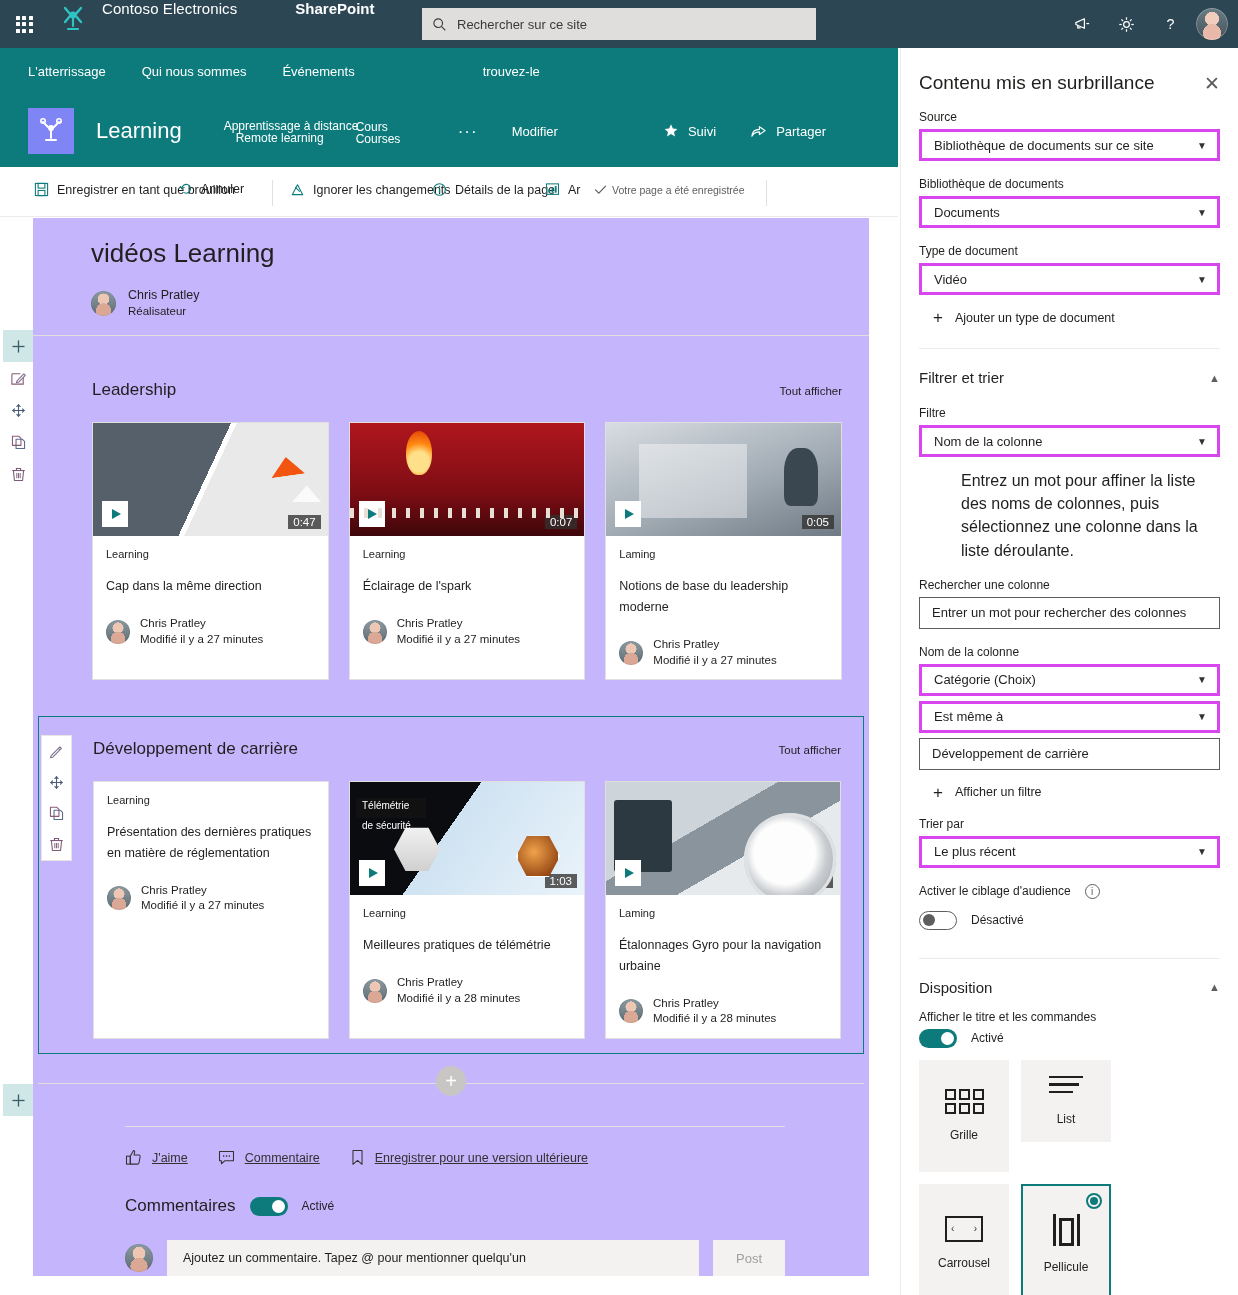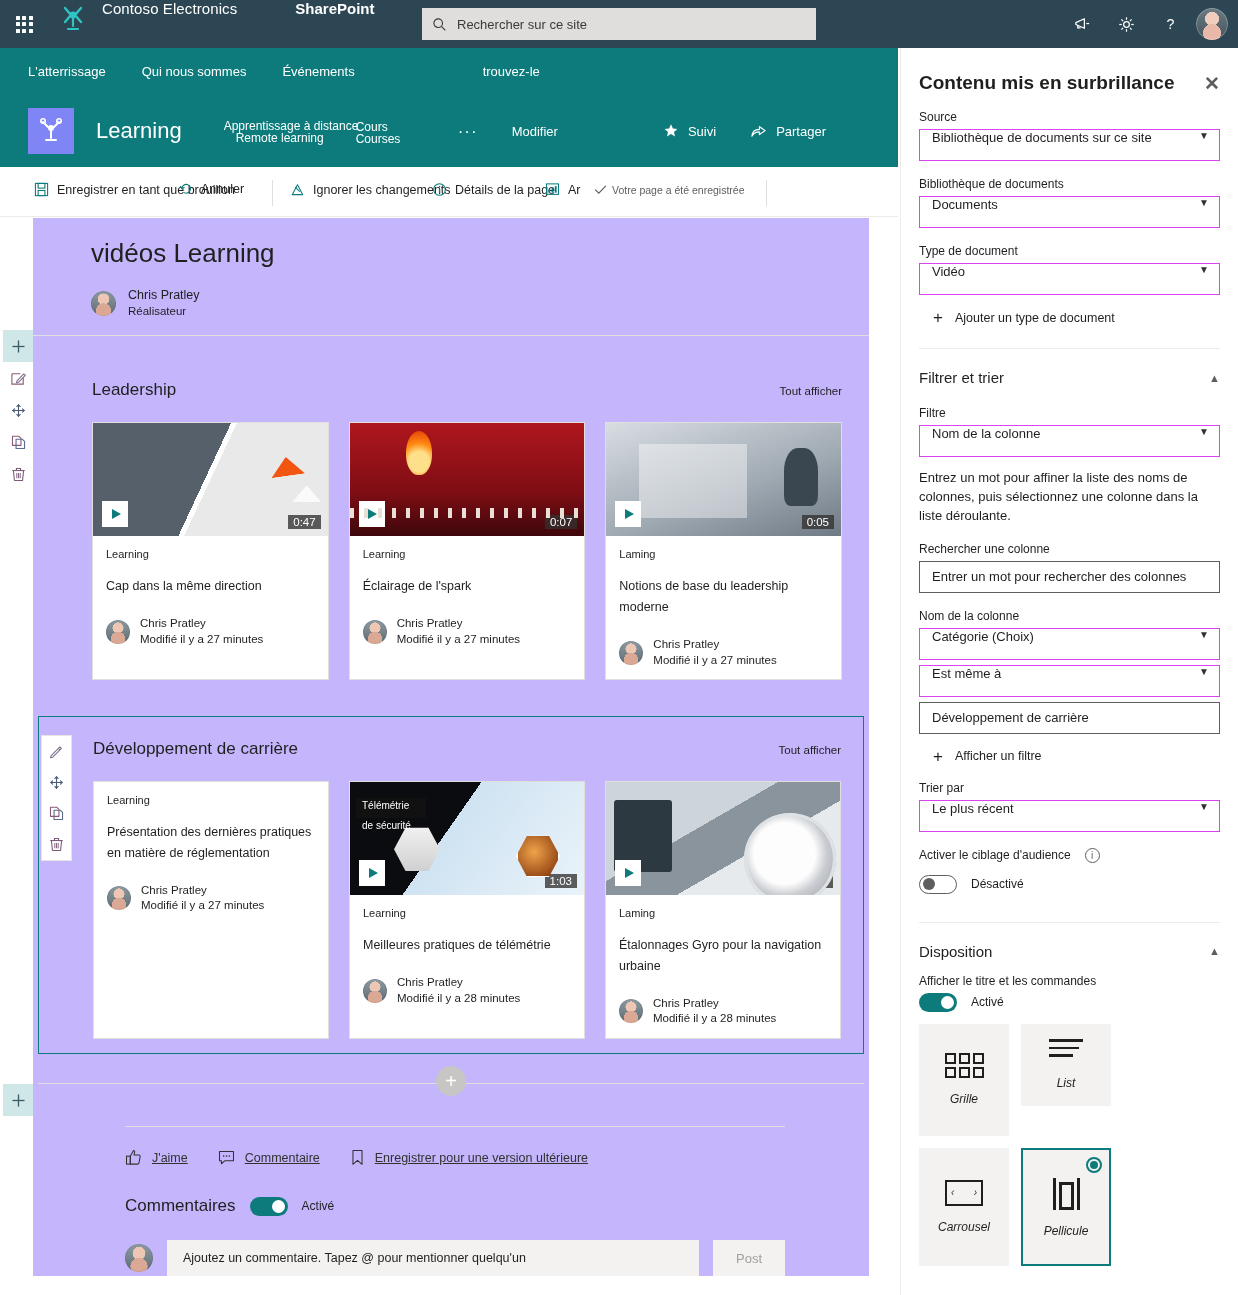--- a/index.html
+++ b/index.html
@@ -180,45 +180,45 @@
   .rail .btn { width:30px; height:32px; display:flex; align-items:center; justify-content:center; cursor:pointer; }
   .rail .btn.active { background:#cfe7e7; }
   .rail-wp { position:absolute; left:41px; width:31px; background:#fff; border:1px solid #e7e5e3; }
   .rail-wp .btn { width:29px; height:31px; display:flex; align-items:center; justify-content:center; cursor:pointer; }
 
   
   .pane {
     position:absolute; right:0; top:48px; width:338px; height:1247px;
     background:#fff; border-left:1px solid #edebe9; overflow:hidden;
   }
-  .pane-head { display:flex; align-items:flex-start; justify-content:space-between; padding:24px 18px 0 18px;font-weight:bold; }
+  .pane-head { display:flex; align-items:flex-start; justify-content:space-between; padding:24px 18px 0 18px; }
   .pane-title { font-size:19px; color:#201f1e; }
   .pane-x { font-size:19px; color:#605e5c; cursor:pointer; line-height:1; margin-top:2px; }
   .pane-body { padding:0 18px; }
   .fld { margin-top:16px; }
   .lbl { font-size:12px; color:#201f1e; margin-bottom:5px; }
   .sel {
-    height:32px; border:1px solid #d946ef; display:flex; align-items:flex-start;
+    height:32px; border:3px solid #d946ef; display:flex; align-items:center;
     justify-content:space-between; padding:0 10px 0 12px; font-size:13px; color:#201f1e; cursor:pointer;
   }
   .sel .chev { color:#323130; font-size:10px; }
   .txtin { height:32px; border:1px solid #605e5c; display:flex; align-items:center; padding:0 12px; font-size:13px; color:#201f1e; cursor:text; }
   .addlink { display:flex; align-items:center; gap:12px; margin-top:14px; font-size:12.5px; color:#201f1e; cursor:pointer; padding-left:14px; }
   .plus { font-size:17px; color:#201f1e; line-height:1; }
   .sect-hr { height:1px; background:#edebe9; margin:22px 0 0 0; }
   .sect-head { display:flex; align-items:center; justify-content:space-between; padding:20px 0 4px 0; cursor:pointer; }
   .sect-title { font-size:15px; color:#201f1e; }
   .caret { font-size:11px; color:#605e5c; }
-  .helptext { font-size:13px; color:#201f1e; line-height:1.45; margin-top:12px; }
+  .helptext { font-size:16px; color:#201f1e; line-height:1.45; margin-top:12px;margin-left:42px; }
   .togrow { display:flex; align-items:center; gap:14px; margin-top:10px; }
   .infoi { width:15px; height:15px; border-radius:50%; border:1px solid #605e5c; display:inline-flex; align-items:center; justify-content:center; font-size:10px; color:#605e5c; cursor:pointer; }
   .lay-grid { display:grid; grid-template-columns:90px 90px; gap:12px; margin-top:12px; }
   .lay {
     position:relative; background:#f3f2f1; display:flex; flex-direction:column;
-    align-items:center; justify-content:center; cursor:pointer; padding:18px 0;font-style:italic;
+    align-items:center; justify-content:center; cursor:pointer; padding:18px 0;
   }
   .lay.h1 { height:112px; }
   .lay.h2 { height:82px; }
   .lay.h3 { height:118px; }
   .lay.sel2 { border:2px solid #0d7b7b; background:#f3f2f1; }
   .lay-name { font-size:12px; color:#201f1e; margin-top:14px; }
   .radio { position:absolute; right:7px; top:7px; width:16px; height:16px; border-radius:50%; border:2px solid #0d7b7b; display:flex; align-items:center; justify-content:center; }
   .radio i { width:8px; height:8px; border-radius:50%; background:#0d7b7b; display:block; }
   .ic-grid { display:grid; grid-template-columns:repeat(3,11px); grid-template-rows:repeat(2,11px); gap:3px; }
   .ic-grid i { border:2px solid #201f1e; display:block; width:11px; height:11px; }

